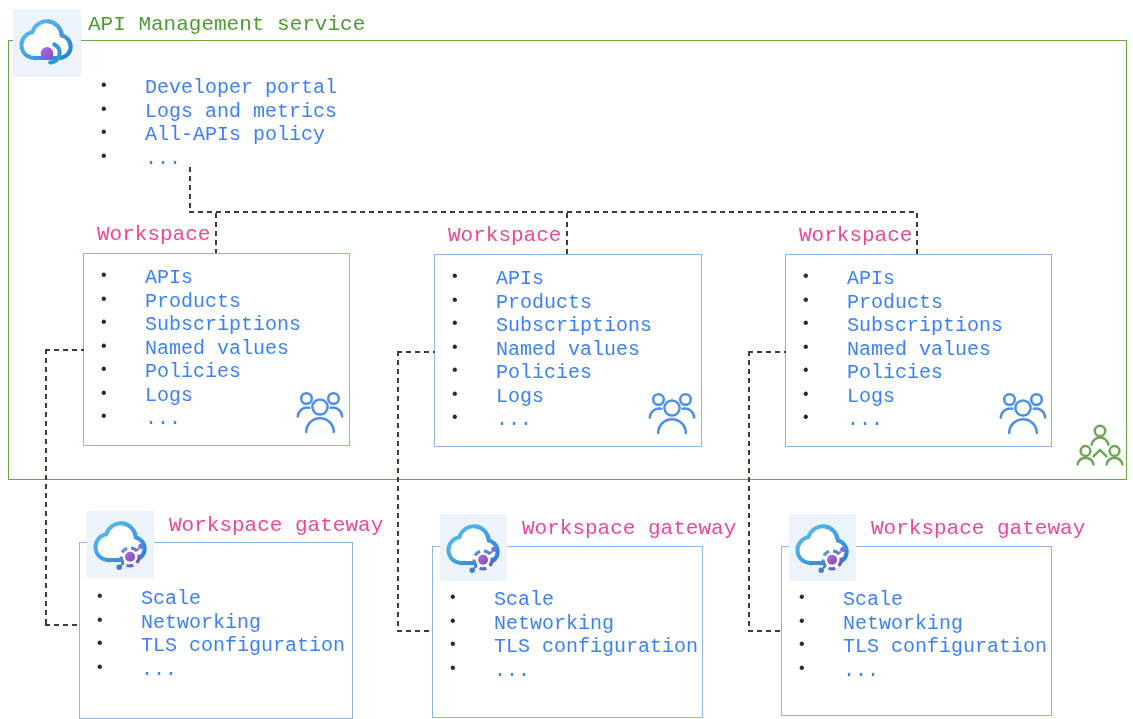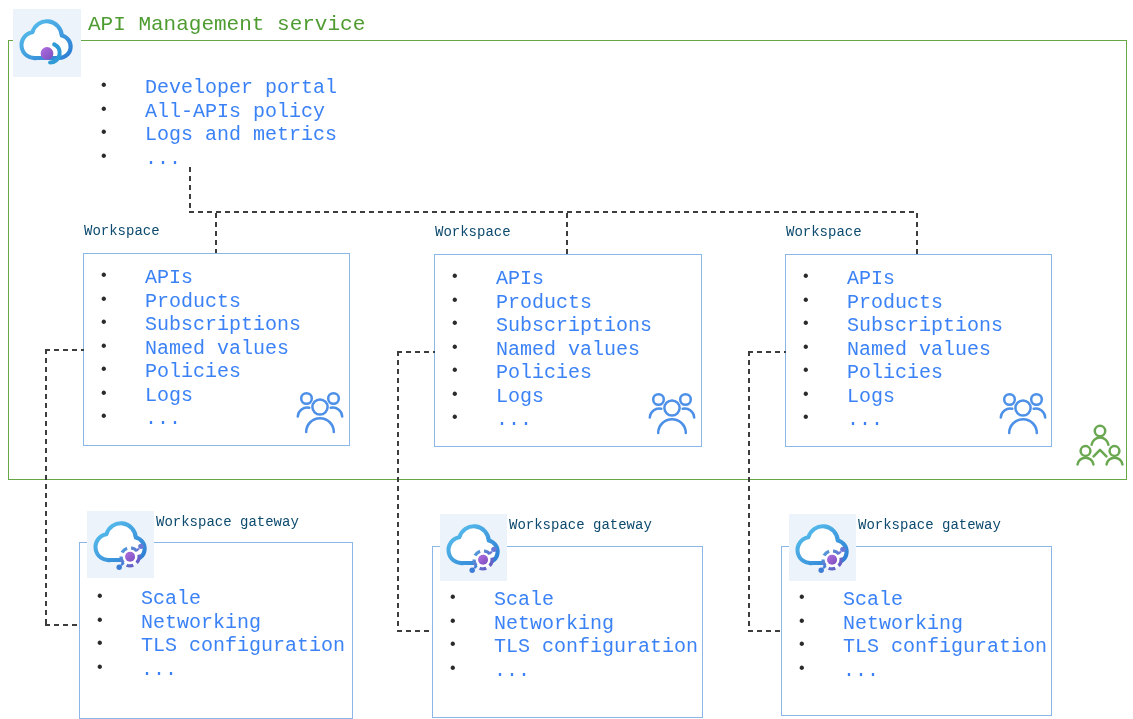--- a/index.html
+++ b/index.html
@@ -4,21 +4,21 @@
 <style>
   html,body{margin:0;padding:0;background:#fff;}
   #canvas{
     position:relative;width:1133px;height:719px;overflow:hidden;background:#fff;
     font-family:Liberation Mono, monospace;color:#3a3a3a;
   }
   .abs{position:absolute;}
   .green-box{position:absolute;border:1.6px solid #67a744;background:transparent;}
   .blue-box{position:absolute;border:1.5px solid #8ab6e8;background:#fff;}
   .title-green{position:absolute;font-size:21px;color:#4e9c31;white-space:nowrap;}
-  .title-blue{position:absolute;font-size:14px;color:#0c4a6e;white-space:nowrap;}
+  .title-blue{position:absolute;font-size:21px;color:#ec4899;white-space:nowrap;margin-left:13px;}
   .list{position:absolute;}
   .li{position:relative;padding-left:46px;height:23.5px;line-height:23.5px;
       font-size:20px;color:#3b82f6;white-space:nowrap;}
   .li::before{content:"\2022";position:absolute;left:0;top:-1px;font-size:16px;color:#2b2b2b;}
   .dash-h{position:absolute;height:2px;
       background:repeating-linear-gradient(90deg,#3d3d3d 0 5px,transparent 5px 9px);}
   .dash-v{position:absolute;width:2px;
       background:repeating-linear-gradient(180deg,#3d3d3d 0 5px,transparent 5px 9px);}
   .icon-tile{position:absolute;background:#edf3fb;display:flex;
       align-items:center;justify-content:center;}
@@ -53,22 +53,22 @@
       <path d="M20.5 48.5 h25 a12.5 12.5 0 0 0 2.8-24.7 a16.5 16.5 0 0 0-32.4-3.6 A13.6 13.6 0 0 0 20.5 48.5 z" fill="#ffffff" stroke="url(#gCloud)" stroke-width="4.5" stroke-linejoin="round"></path>
       <path d="M40 33.5 a10.5 10.5 0 0 1 -4.5 20" fill="none" stroke="#2e9bd6" stroke-width="4.6" stroke-linecap="round"></path>
       <circle cx="32" cy="43.5" r="7" fill="url(#gPurple)"></circle>
     </svg>
   </div>
 
   <div class="title-green" style="left:88px;top:13px;">API Management service</div>
 
   <div class="list" style="left:99px;top:76px;">
     <div class="li">Developer portal</div>
+    <div class="li">Logs and metrics</div>
     <div class="li">All-APIs policy</div>
-    <div class="li">Logs and metrics</div>
     <div class="li">...</div>
   </div>
 
   <div class="dash-v" style="left:189px;top:167px;height:46px;"></div>
   <div class="dash-h" style="left:189px;top:211px;width:729px;"></div>
   <div class="dash-v" style="left:215px;top:213px;height:41px;"></div>
   <div class="dash-v" style="left:566px;top:213px;height:43px;"></div>
   <div class="dash-v" style="left:916px;top:213px;height:43px;"></div>
 
   <div class="title-blue" style="left:84px;top:223px;">Workspace</div>

